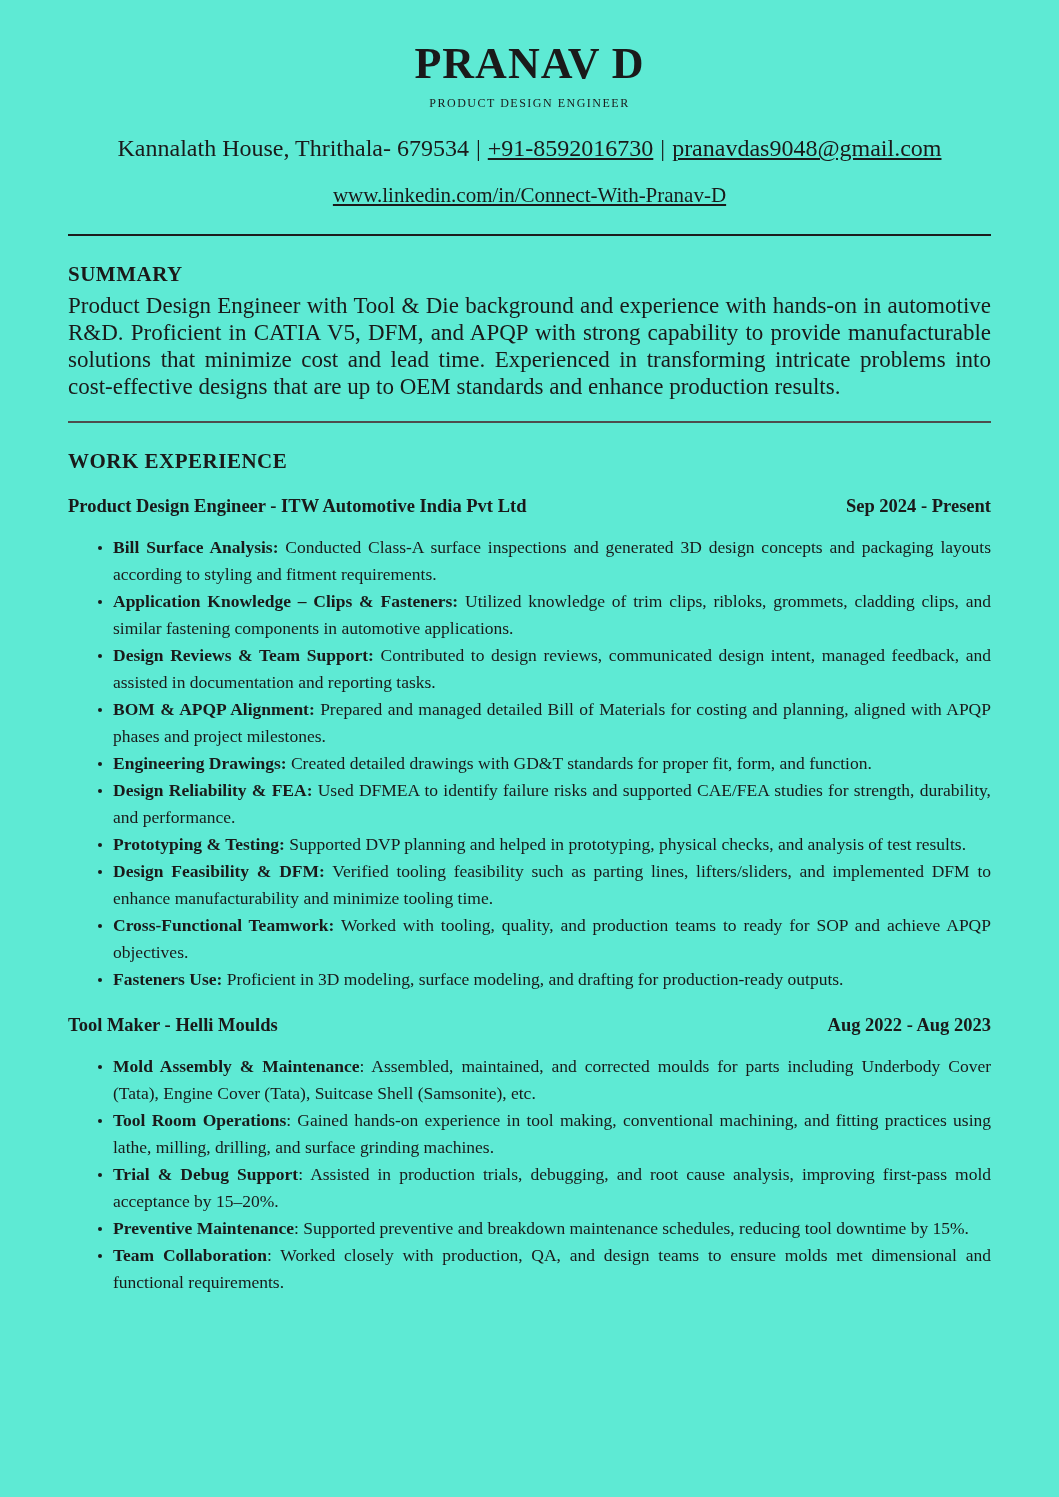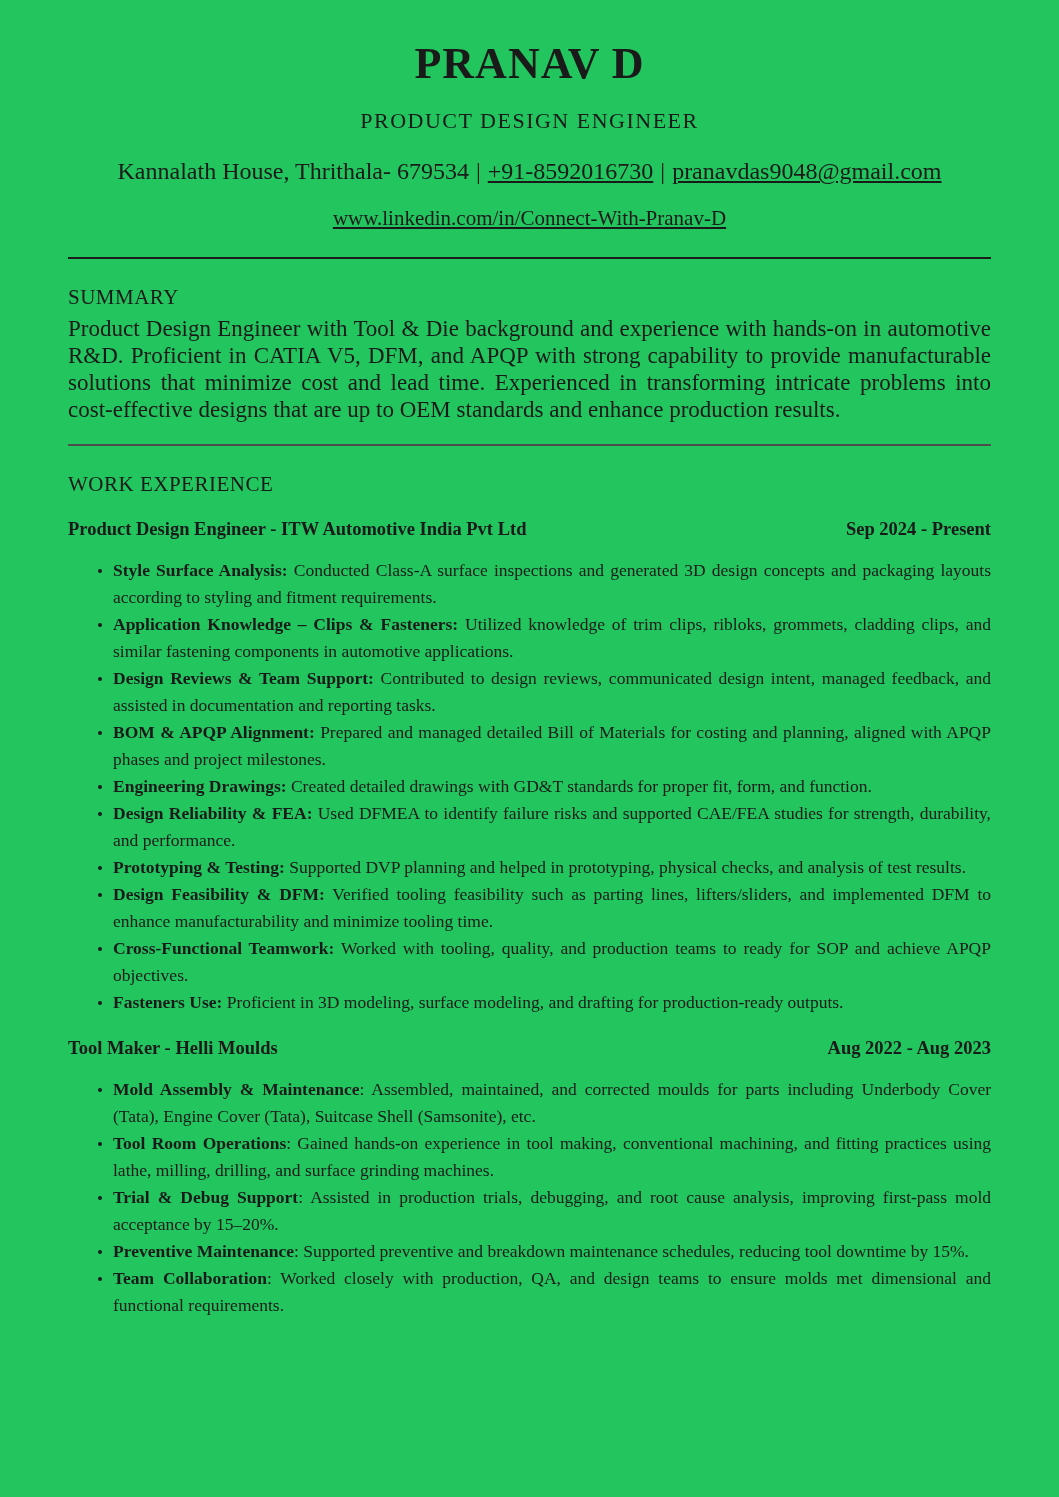--- a/index.html
+++ b/index.html
@@ -5,40 +5,40 @@
   html, body {
     margin: 0;
     padding: 0;
     background: #ffffff;
   }
   .page {
     width: 1059px;
     height: 1497px;
     box-sizing: border-box;
     padding: 34px 68px 0 68px;
-    background: #22c55e;
+    background: #5eead4;
     color: #1a1a1a;
     font-family: "Liberation Serif", "DejaVu Serif", serif;
     overflow: hidden;
   }
 
   
   .name {
     text-align: center;
     font-size: 44px;
     font-weight: bold;
     letter-spacing: 1px;
     line-height: 1.1;
     margin-top: 6px;
   }
   .job-title {
     text-align: center;
-    font-size: 22px;
+    font-size: 12px;
     letter-spacing: 1.5px;
-    margin-top: 20px;
+    margin-top: 8px;
   }
   .contact-line {
     text-align: center;
     font-size: 24px;
     margin-top: 24px;
   }
   .contact-line .sep {
     padding: 0 7px;
   }
   .linkedin-line {
@@ -60,21 +60,21 @@
   }
   .rule2 {
     border: none;
     border-top: 2.5px solid #4d4d4d;
     margin: 21px 0 0 0;
   }
 
   
   .section-heading {
     font-size: 21px;
-    font-weight: normal;
+    font-weight: bold;
     letter-spacing: 0.5px;
     margin-top: 26px;
   }
   .summary-text {
     margin-top: 5px;
     font-size: 23px;
     line-height: 27px;
     text-align: justify;
   }
 
@@ -137,21 +137,21 @@
 
   <hr class="rule2">
 
   <div class="section-heading">WORK EXPERIENCE</div>
 
   <div class="job-header">
     <span>Product Design Engineer - ITW Automotive India Pvt Ltd</span>
     <span>Sep 2024 - Present</span>
   </div>
   <ul class="bullets">
-    <li><span class="b">Style Surface Analysis:</span><span> Conducted Class-A surface inspections and generated 3D design concepts and packaging layouts according to styling and fitment requirements.</span></li>
+    <li><span class="b">Bill Surface Analysis:</span><span> Conducted Class-A surface inspections and generated 3D design concepts and packaging layouts according to styling and fitment requirements.</span></li>
     <li><span class="b">Application Knowledge – Clips &amp; Fasteners:</span><span> Utilized knowledge of trim clips, ribloks, grommets, cladding clips, and similar fastening components in automotive applications.</span></li>
     <li><span class="b">Design Reviews &amp; Team Support:</span><span> Contributed to design reviews, communicated design intent, managed feedback, and assisted in documentation and reporting tasks.</span></li>
     <li><span class="b">BOM &amp; APQP Alignment:</span><span> Prepared and managed detailed Bill of Materials for costing and planning, aligned with APQP phases and project milestones.</span></li>
     <li><span class="b">Engineering Drawings:</span><span> Created detailed drawings with GD&amp;T standards for proper fit, form, and function.</span></li>
     <li><span class="b">Design Reliability &amp; FEA:</span><span> Used DFMEA to identify failure risks and supported CAE/FEA studies for strength, durability, and performance.</span></li>
     <li><span class="b">Prototyping &amp; Testing:</span><span> Supported DVP planning and helped in prototyping, physical checks, and analysis of test results.</span></li>
     <li><span class="b">Design Feasibility &amp; DFM:</span><span> Verified tooling feasibility such as parting lines, lifters/sliders, and implemented DFM to enhance manufacturability and minimize tooling time.</span></li>
     <li><span class="b">Cross-Functional Teamwork:</span><span> Worked with tooling, quality, and production teams to ready for SOP and achieve APQP objectives.</span></li>
     <li><span class="b">Fasteners Use:</span><span> Proficient in 3D modeling, surface modeling, and drafting for production-ready outputs.</span></li>
   </ul>

